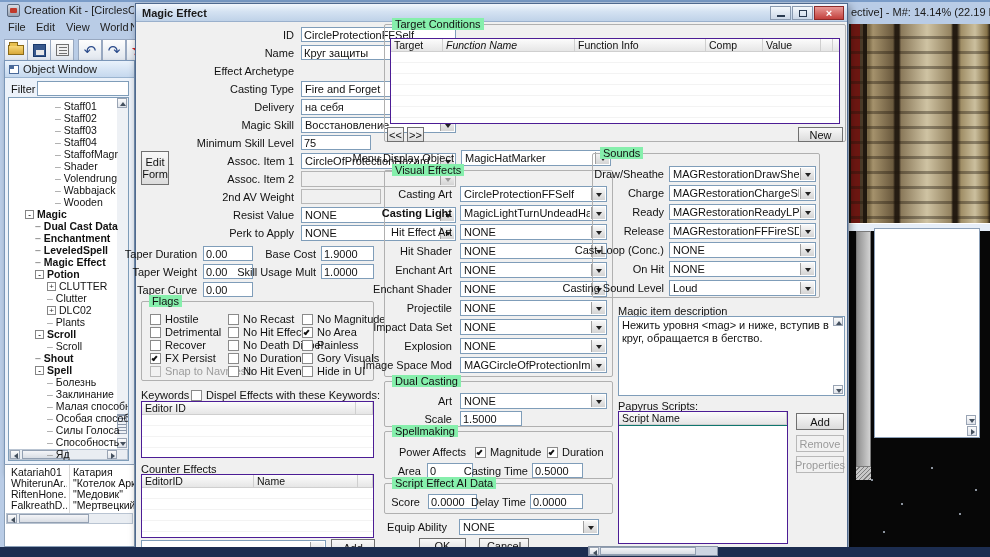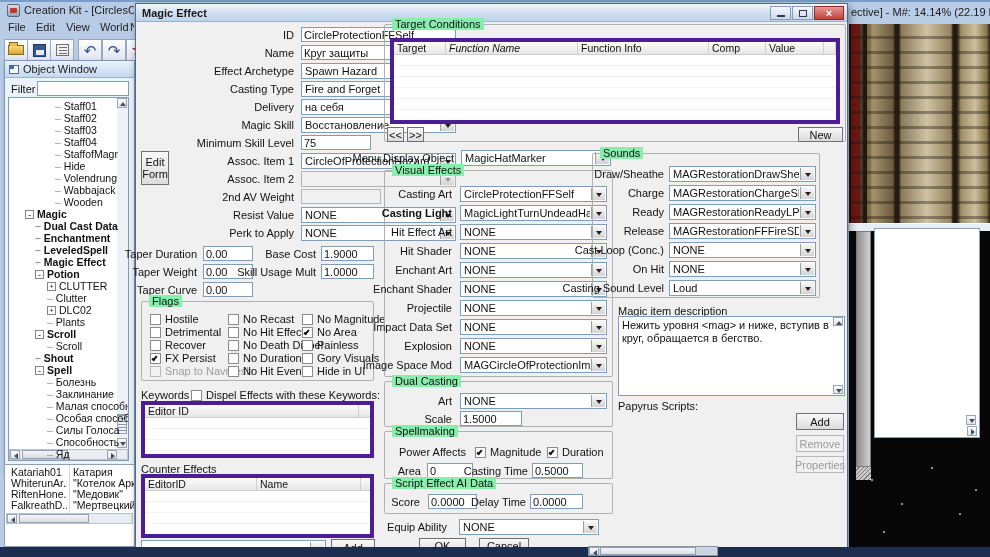--- a/index.html
+++ b/index.html
@@ -82,21 +82,21 @@
        background:linear-gradient(#f8f8f8,#d4d4d4);border-left:1px solid #a0a0a0;}
   .dda::after{content:'';position:absolute;left:4px;top:5px;border-left:3px solid transparent;border-right:3px solid transparent;border-top:4px solid #222;}
   .dd.dis{background:#f0f0f0;border-color:#b4b4b4;}
   .dd.dis .dda::after{border-top-color:#999;}
   .tin.dis{background:#f0f0f0;border-color:#b8b8b8;}
   .gb{position:absolute;border:1px solid #b0b0b0;border-radius:2px;}
   .cap{position:absolute;top:-7px;left:7px;background:#86efac;padding:0 3px;white-space:nowrap;}
   .btn{position:absolute;border:1px solid #707070;background:linear-gradient(#f8f8f8,#dcdcdc);
        display:flex;align-items:center;justify-content:center;text-align:center;color:#111;}
   .btn.dis{color:#9a9a9a;border-color:#b8b8b8;background:#f1f1f1;}
-  .lv{position:absolute;background:#0f766e;border:4px solid #4c1d95;overflow:hidden;}
+  .lv{position:absolute;background:#0f766e;border:1px solid #4c1d95;overflow:hidden;}
   .lvh{position:absolute;top:0;height:13px;background:linear-gradient(#fcfcfc,#e6e6e6);
        border-right:1px solid #cfcfcf;border-bottom:1px solid #cfcfcf;padding:0 3px;font-size:10.5px;white-space:nowrap;overflow:hidden;}
   .lvbody{position:absolute;left:0;right:0;bottom:0;background:repeating-linear-gradient(180deg,#fff 0 10px,#f3f3f3 10px 11px);}
   .cbox{position:relative;width:11px;height:11px;background:#fff;border:1px solid #8a8a8a;flex:none;}
   .chk{position:absolute;left:2px;top:1px;width:3px;height:6px;border-right:2px solid #111;border-bottom:2px solid #111;transform:rotate(40deg);}
   .flag{position:absolute;display:flex;align-items:center;gap:4px;height:12px;white-space:nowrap;}
   .flag.dis .cbox{border-color:#b8b8b8;background:#f2f2f2;}
   .flag.dis .flbl{color:#9c9c9c;}
   .rlbl{position:absolute;white-space:nowrap;}
 
@@ -210,21 +210,21 @@
         <div class="titem" style="top: 38px; left: 46px;">
           <span class="tdash">–</span>
           <span>Staff04</span>
         </div>
         <div class="titem" style="top: 50px; left: 46px;">
           <span class="tdash">–</span>
           <span>StaffofMagr</span>
         </div>
         <div class="titem" style="top: 62px; left: 46px;">
           <span class="tdash">–</span>
-          <span>Hide</span>
+          <span>Shader</span>
         </div>
         <div class="titem" style="top: 74px; left: 46px;">
           <span class="tdash">–</span>
           <span>Volendrung</span>
         </div>
         <div class="titem" style="top: 86px; left: 46px;">
           <span class="tdash">–</span>
           <span>Wabbajack</span>
         </div>
         <div class="titem" style="top: 98px; left: 46px;">
@@ -354,24 +354,20 @@
       </span>
     <span class="wbtn close" style="right:3px">
         <span>×</span>
       </span>
 
     <span class="fl" style="top:25px">ID</span>
     <input class="tin" style="left: 165px; top: 23px; width: 155px;" value="CircleProtectionFFSelf">
     <span class="fl" style="top:43px">Name</span>
     <input class="tin" style="left: 165px; top: 41px; width: 155px;" value="Круг защиты">
     <span class="fl" style="top:61px">Effect Archetype</span>
-    <div class="dd" style="left:165px;top:59px;width:155px">
-        <span class="val">Spawn Hazard</span>
-        <span class="dda"></span>
-      </div>
     <span class="fl" style="top:79px">Casting Type</span>
     <div class="dd" style="left:165px;top:77px;width:155px">
         <span class="val">Fire and Forget</span>
         <span class="dda"></span>
       </div>
     <span class="fl" style="top:97px">Delivery</span>
     <div class="dd" style="left:165px;top:95px;width:155px">
         <span class="val">на себя</span>
         <span class="dda"></span>
       </div>
@@ -673,18 +669,22 @@
           <span class="dda"></span>
         </div>
       </div>
 
     <span class="abs" style="left:482px;top:301px">Magic item description</span>
     <div class="abs" style="left:482px;top:312px;width:227px;height:80px;background:#fff;border:1px solid #7f9db9;padding:2px 14px 2px 3px;line-height:13px">Нежить уровня &lt;mag&gt; и ниже, вступив в круг, обращается в бегство.</div>
     <span class="sbtn tup" style="left:697px;top:313px;width:10px;height:9px"></span>
     <span class="sbtn tdn" style="left:697px;top:381px;width:10px;height:9px"></span>
 
     <span class="abs" style="left:482px;top:396px">Papyrus Scripts:</span>
+    <div class="lv" style="left:482px;top:407px;width:170px;height:133px">
+      <span class="lvh" style="left:0;width:168px">Script Name</span>
+      <div class="lvbody" style="top:14px;background:#fff"></div>
+    </div>
     <div class="btn" style="left:660px;top:409px;width:48px;height:17px">Add</div>
     <div class="btn dis" style="left:660px;top:431px;width:48px;height:17px">Remove</div>
     <div class="btn dis" style="left:660px;top:452px;width:48px;height:17px">Properties</div>
   </div>
 
 </div>
 
 </body></html>

